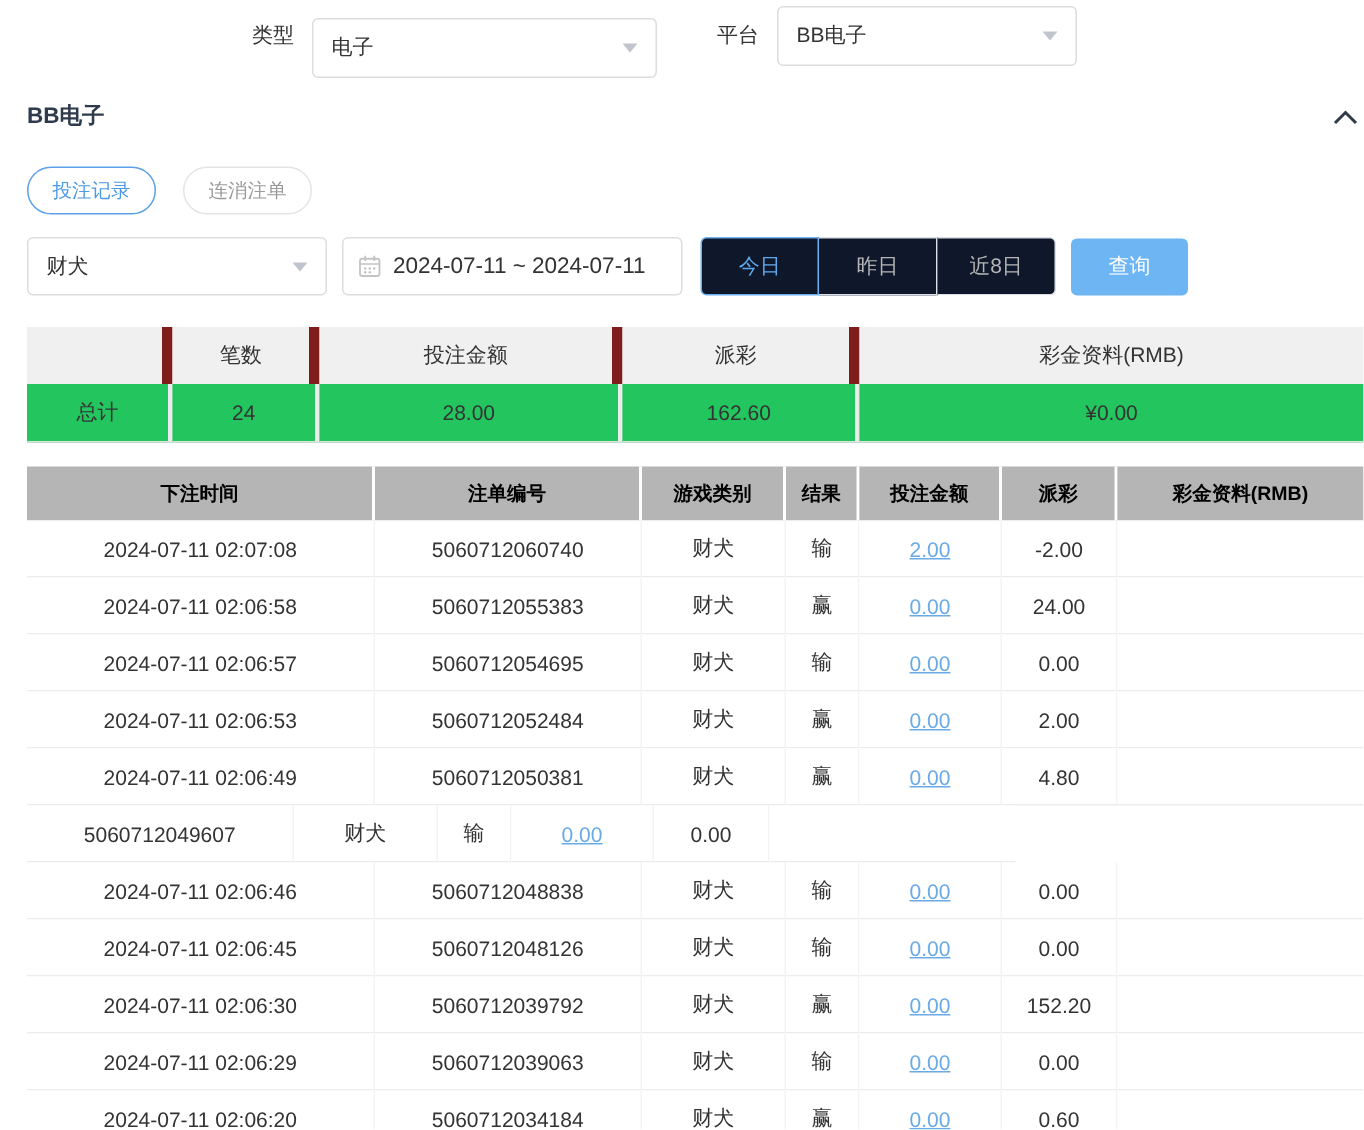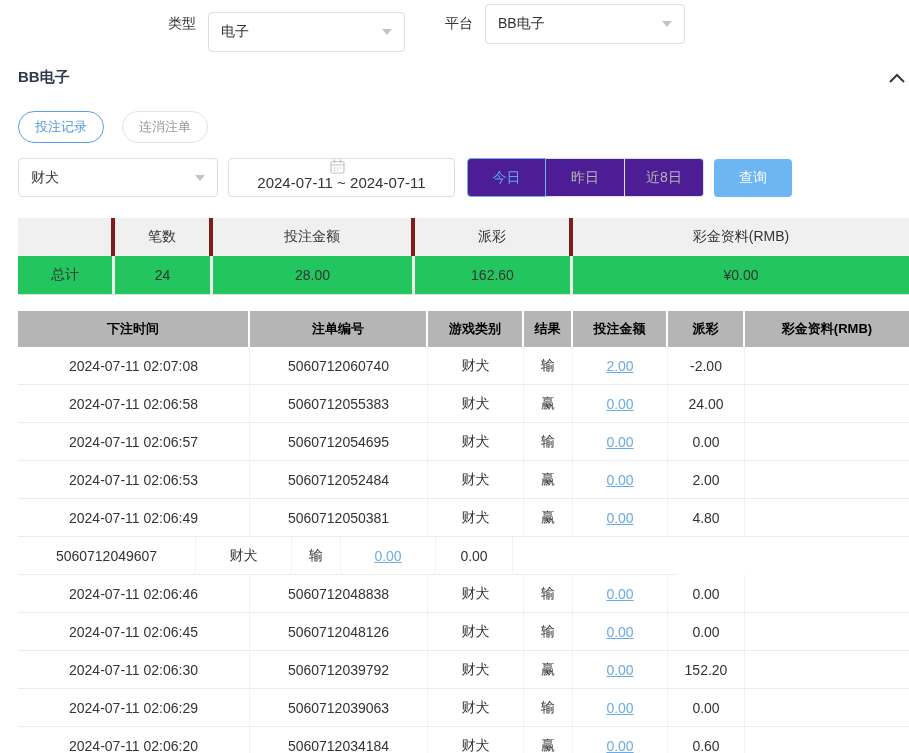--- a/index.html
+++ b/index.html
@@ -6,21 +6,21 @@
   html,body { width: 909px; height: 753px; overflow: hidden; background: #fff;
     font-family: "Liberation Sans", "DejaVu Sans", sans-serif; color: #333; }
   .page { width: 909px; padding-left: 18px; }
 
   
   .top-filters { display: flex; align-items: center; margin-top: 4px; margin-left: 150px; height: 40px; }
   .tf-label { font-size: 14px; color: #333; margin-right: 12px; }
   .select { height: 40px; border: 1px solid #ddd; border-radius: 4px; background: #fff;
     display: flex; align-items: center; justify-content: space-between; padding: 0 12px;
     font-size: 14px; color: #333; cursor: pointer; }
-  .select.w-type { width: 197px; margin-top: 16px; }
+  .select.w-type { width: 230px; margin-top: 16px; }
   .select.w-platform { width: 200px; margin-right: 0; }
   .caret { width: 0; height: 0; border-left: 5px solid transparent; border-right: 5px solid transparent;
     border-top: 6px solid #c0c4cc; margin-left: 8px; }
   .tf-gap { width: 40px; }
 
   
   .section-head { display: flex; align-items: center; justify-content: space-between;
     margin-top: 24px; padding-right: 3px; }
   .section-title { font-size: 15px; font-weight: bold; color: #2e3b4d; }
   .collapse-btn { cursor: pointer; display: flex; align-items: center; }
@@ -30,38 +30,38 @@
   .tab { height: 32px; padding: 0 16px; border-radius: 16px; border: 1px solid #e4e4e4;
     display: flex; align-items: center; font-size: 13px; color: #9a9a9a; background: #fff;
     cursor: pointer; margin-right: 18px; }
   .tab.active { border-color: #5ba0e8; color: #4c99e6; align-items: center; }
 
   
   .toolbar { display: flex; align-items: center; margin-top: 15px; }
   .select.w-game { width: 200px; height: 39px; }
   .date-input { width: 227px; height: 39px; border: 1px solid #ddd; border-radius: 4px;
     display: flex; align-items: center; padding: 0 10px; margin-left: 10px; font-size: 15px;
-    color: #333; cursor: pointer; flex-direction: column; }
+    color: #333; cursor: pointer; }
   .date-input svg { margin-right: 8px; flex: none; }
   .btn-group { display: flex; margin-left: 12px; }
-  .range-btn { width: 79px; height: 39px; background: #4c1d95; border: 1px solid #dcdfe6;
+  .range-btn { width: 79px; height: 39px; background: #0f172a; border: 1px solid #dcdfe6;
     border-left-width: 0; font-size: 14px; color: #b5b5b5; display: flex; align-items: center;
     justify-content: center; cursor: pointer; }
   .range-btn:first-child { border-left-width: 1px; border-radius: 4px 0 0 4px; }
   .range-btn:last-child { border-radius: 0 4px 4px 0; }
   .range-btn.active { border: 1px solid #6db0f0; color: #5ea9ee; }
   .search-btn { width: 78px; height: 38px; margin-left: 10px; background: #6db6f3; color: #fff;
     font-size: 14px; border: none; border-radius: 4px; display: flex; align-items: center;
     justify-content: center; cursor: pointer; }
 
   
   .summary { margin-top: 21px; width: 891px; }
   .sum-header, .sum-row { display: flex; }
   .sum-header .cell { background: #f0f0f0; height: 38px; font-size: 14px; color: #333;
-    display: flex; align-items: center; justify-content: center; border-right: 4px solid #7f1d1d; }
+    display: flex; align-items: center; justify-content: center; border-right: 7px solid #7f1d1d; }
   .sum-header .cell:last-child { border-right: none; }
   .sum-row .cell { background: #22c55e; height: 39px; font-size: 14px; color: #333;
     display: flex; align-items: center; justify-content: center; border-right: 3px solid #ececec;
     border-bottom: 1px solid #e0e0e0; }
   .sum-row .cell:last-child { border-right: none; }
   .sc1 { width: 97px; } .sc2 { width: 98px; } .sc3 { width: 202px; }
   .sc4 { width: 158px; } .sc5 { width: 336px; }
 
   
   .bet-table { margin-top: 16px; width: 891px; }

